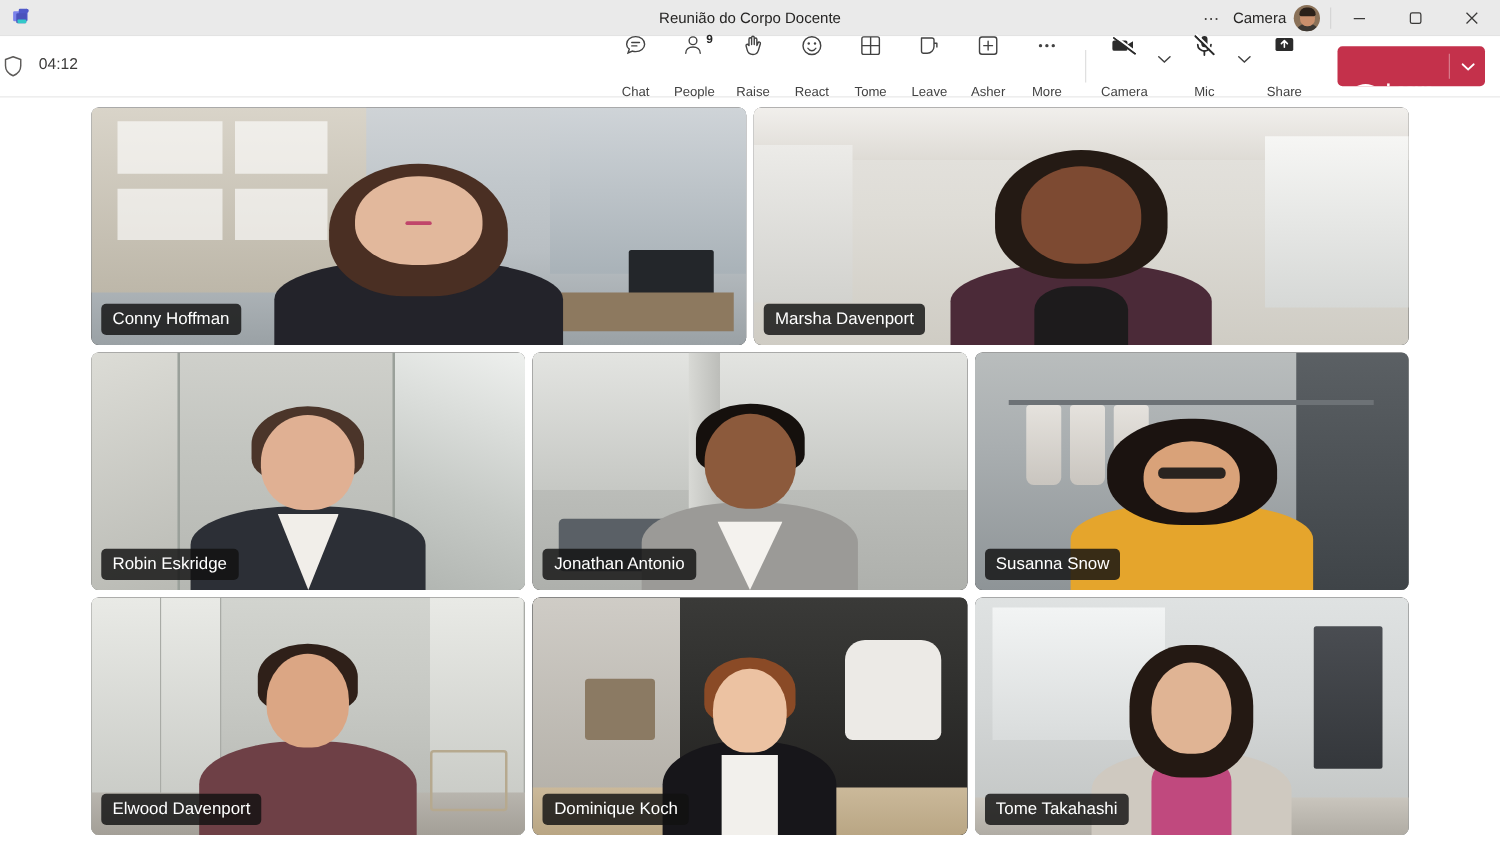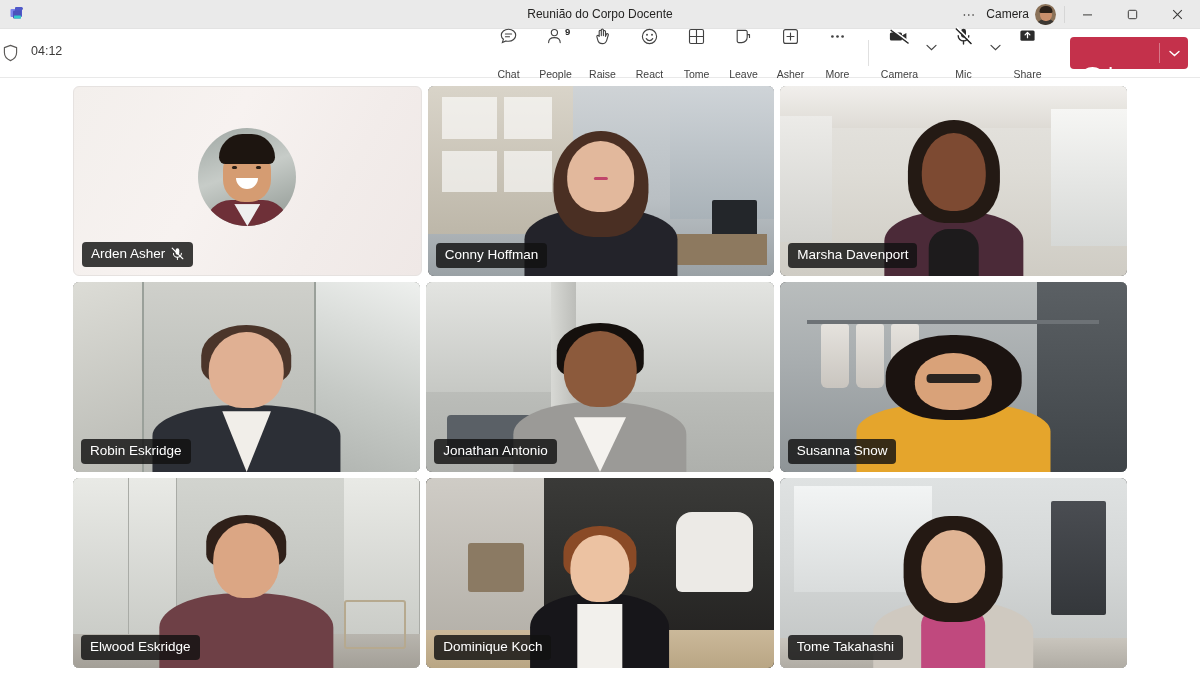--- a/index.html
+++ b/index.html
@@ -594,42 +594,20 @@
           </svg>
       </div>
     </div>
   </div>
 </div>
 
 <div class="stage">
 
   <div class="grid-row">
 
-    <div class="tile t-avatar">
-      <div class="avatar-circle">
-        <div class="abody"></div>
-          <div class="acollar"></div>
-        <div class="aface"></div>
-          <div class="ahair"></div>
-        <div class="aeyeL"></div>
-          <div class="aeyeR"></div>
-          <div class="asmile"></div>
-      </div>
-      <div class="namebadge">
-        <span>Arden Asher</span>
-        <span class="mute">
-          <svg width="13" height="14" viewBox="0 0 14 15">
-            <rect x="5" y="1.4" width="3.9" height="7" rx="1.95" fill="#fff"></rect>
-            <path d="M2.6 6.8c0 2.3 1.9 4.1 4.3 4.1s4.3-1.8 4.3-4.1" fill="none" stroke="#fff" stroke-width="1.1" stroke-linecap="round"></path>
-            <path d="M6.9 10.9v2.5" stroke="#fff" stroke-width="1.1" stroke-linecap="round"></path>
-            <path d="M1.3 1.2 L12.7 12.6" stroke="#fff" stroke-width="1.25" stroke-linecap="round"></path>
-          </svg>
-        </span>
-      </div>
-    </div>
 
     <div class="tile">
       <div class="scene sc-conny">
         <div class="bldg"></div>
           <div class="bldg2"></div>
         <div class="winpane" style="left:4%;top:6%;width:16%;height:22%"></div>
         <div class="winpane" style="left:4%;top:34%;width:16%;height:22%"></div>
         <div class="winpane" style="left:22%;top:6%;width:14%;height:22%"></div>
         <div class="winpane" style="left:22%;top:34%;width:14%;height:22%"></div>
         <div class="monitor"></div>
@@ -730,21 +708,21 @@
         <div class="panel" style="right:0;width:22%"></div>
         <div class="floor"></div>
           <div class="chairline"></div>
         <div class="person" style="bottom:0;width:50%;height:82%">
           <div class="torso" style="bottom:0;width:100%;height:48%;background:#6e4046"></div>
           <div class="hairtop" style="top:2%;width:46%;height:34%;border-radius:50% 50% 26% 26%;background:#2f2019"></div>
           <div class="head" style="top:7%;width:38%;height:48%;background:#dba684"></div>
         </div>
       </div>
       <div class="namebadge">
-        <span>Elwood Eskridge</span>
+        <span>Elwood Davenport</span>
       </div>
     </div>
 
     <div class="tile">
       <div class="scene sc-dom">
         <div class="wallLite"></div>
           <div class="chair"></div>
         <div class="sidetable"></div>
           <div class="table"></div>
         <div class="person" style="bottom:0;width:40%;height:76%">

